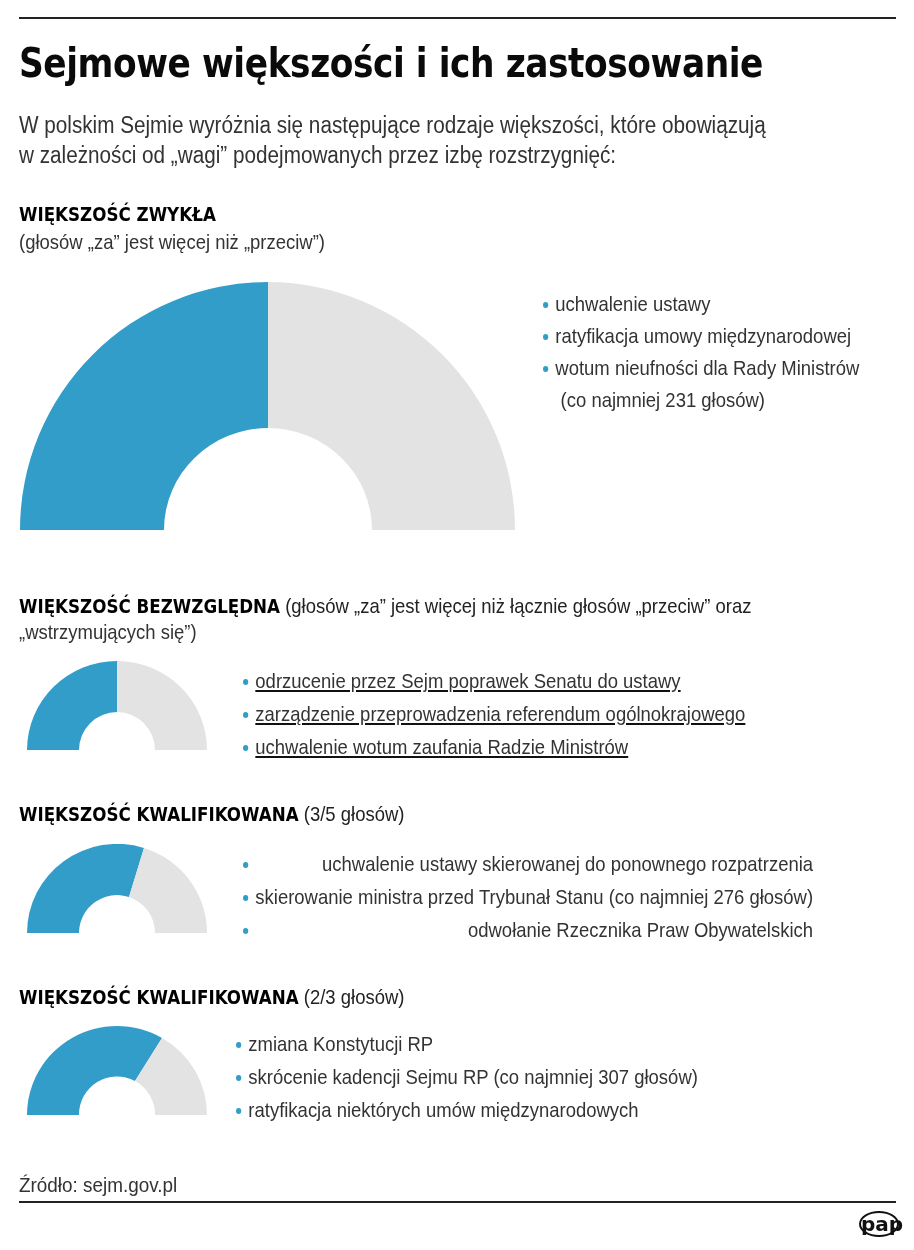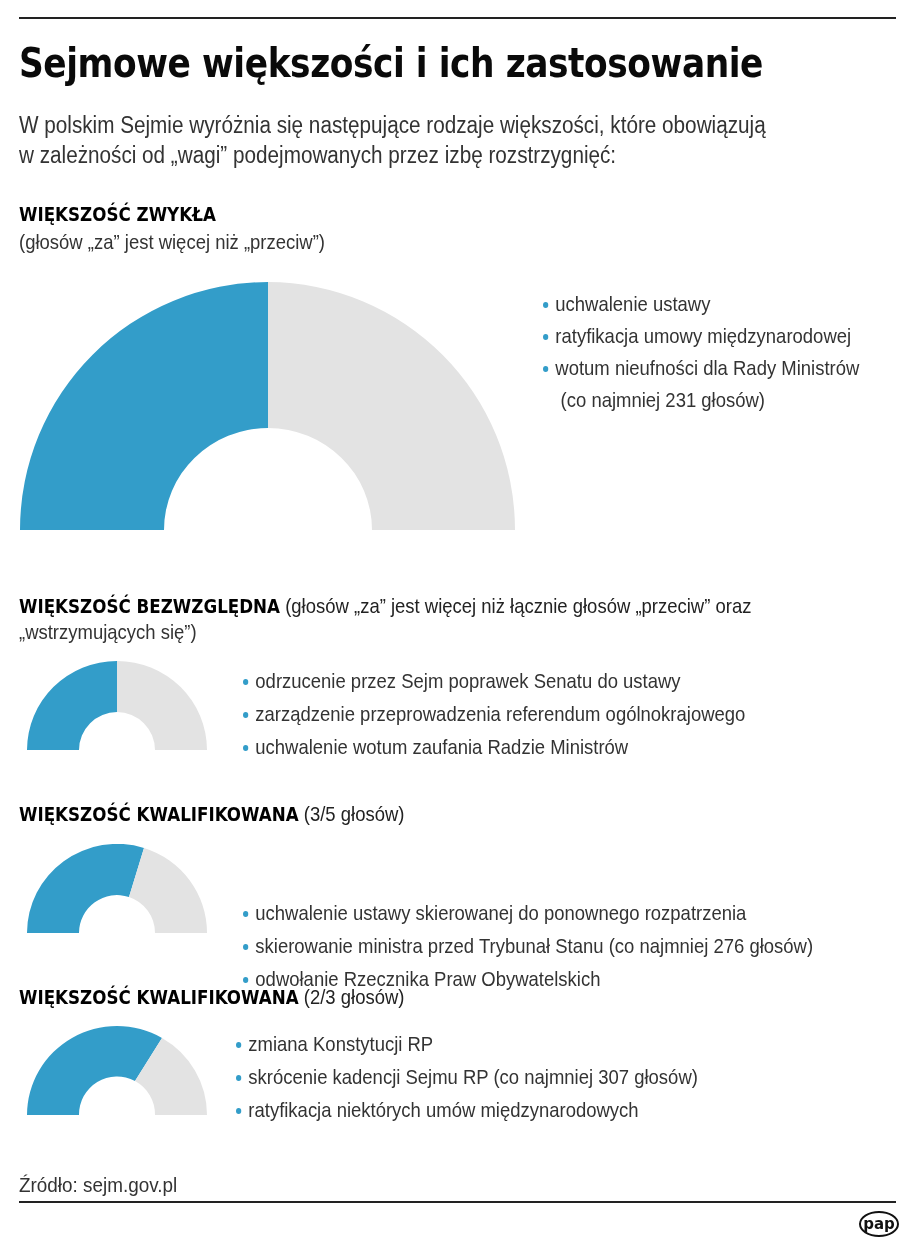--- a/index.html
+++ b/index.html
@@ -9,21 +9,21 @@
   .intro{position:absolute;left:19px;top:110px;font-size:23px;line-height:30px;color:#333;width:890px;transform:scaleX(0.9);transform-origin:left;white-space:nowrap;}
   .sec-head{position:absolute;left:19px;font-size:21px;color:#222;white-space:nowrap;transform:scaleX(0.88);transform-origin:left;line-height:28px;}
   .sec-head b{font-weight:bold;color:#000;font-family:"DejaVu Sans",sans-serif;font-size:19px;}
   .sub{position:absolute;left:19px;font-size:21px;color:#333;white-space:nowrap;transform:scaleX(0.88);transform-origin:left;}
   .list{position:absolute;margin:0;padding:0;list-style:none;}
   .list li{font-size:21px;color:#333;white-space:nowrap;transform:scaleX(0.88);transform-origin:left;position:relative;padding-left:14px;}
   .list li .dot{position:absolute;left:0;top:50%;width:6px;height:6px;margin-top:-2px;border-radius:50%;background:#339dc9;}
   .list li.cont{padding-left:20px;}
   .gauge{position:absolute;}
   .source{position:absolute;left:19px;top:1173px;font-size:21px;color:#333;transform:scaleX(0.9);transform-origin:left;white-space:nowrap;}
-  .logo{position:absolute;left:859px;top:1211px;width:36px;height:22px;border:2px solid #111;border-radius:50%;font-weight:bold;font-size:15px;line-height:22px;text-align:center;color:#111;font-family:"DejaVu Sans",sans-serif;}
+  .logo{position:absolute;left:859px;top:1211px;width:36px;height:22px;border:2px solid #111;border-radius:50%;font-weight:bold;font-size:20px;line-height:22px;text-align:center;color:#111;font-family:"DejaVu Sans",sans-serif;}
 </style>
 </head>
 <body>
 
 <div class="rule" style="top:17px;"></div>
 <h1 class="title">Sejmowe większości i ich zastosowanie</h1>
 <div class="intro">
   <div>W polskim Sejmie wyróżnia się następujące rodzaje większości, które obowiązują</div>
   <div>w zależności od „wagi” podejmowanych przez izbę rozstrzygnięć:</div>
 </div>
@@ -40,32 +40,32 @@
   <li><span class="dot"></span><span>wotum nieufności dla Rady Ministrów</span></li>
   <li class="cont"><span>(co najmniej 231 głosów)</span></li>
 </ul>
 
 <div class="sec-head" style="top:592px;"><b>WIĘKSZOŚĆ  BEZWZGLĘDNA</b> <span>(głosów „za” jest więcej niż łącznie głosów „przeciw” oraz</span></div>
 <div class="sub" style="top:620px;">„wstrzymujących się”)</div>
 <svg class="gauge" style="left:27px;top:661px;" width="180" height="90" viewBox="0 0 180 90">
   <path d="M0,89 A90,89 0 0 1 90,0 L90,51 A38,38 0 0 0 52,89 Z" fill="#339dc9"></path>
   <path d="M90,0 A90,89 0 0 1 180,89 L128,89 A38,38 0 0 0 90,51 Z" fill="#e3e3e3"></path>
 </svg>
-<ul class="list" style="left:243px;top:664px;line-height:33px;">
+<ul class="list" style="left:243px;top:664px;line-height:33px;text-decoration:underline;">
   <li><span class="dot"></span><span>odrzucenie przez Sejm poprawek Senatu do ustawy</span></li>
   <li><span class="dot"></span><span> zarządzenie przeprowadzenia referendum ogólnokrajowego</span></li>
   <li><span class="dot"></span><span>uchwalenie wotum zaufania Radzie Ministrów</span></li>
 </ul>
 
 <div class="sec-head" style="top:800px;"><b>WIĘKSZOŚĆ KWALIFIKOWANA</b> <span>(3/5 głosów)</span></div>
 <svg class="gauge" style="left:27px;top:844px;" width="180" height="90" viewBox="0 0 180 90">
   <path d="M0,89 A90,89 0 0 1 117,4 L102,53 A38,38 0 0 0 52,89 Z" fill="#339dc9"></path>
   <path d="M117,4 A90,89 0 0 1 180,89 L128,89 A38,38 0 0 0 102,53 Z" fill="#e3e3e3"></path>
 </svg>
-<ul class="list" style="left:243px;top:896px;line-height:33px;">
+<ul class="list" style="left:243px;top:847px;line-height:33px;text-align:right;">
   <li><span class="dot"></span><span>uchwalenie ustawy skierowanej do ponownego rozpatrzenia</span></li>
   <li><span class="dot"></span><span>skierowanie ministra przed Trybunał Stanu (co najmniej 276 głosów)</span></li>
   <li><span class="dot"></span><span>odwołanie Rzecznika Praw Obywatelskich</span></li>
 </ul>
 
 <div class="sec-head" style="top:983px;"><b>WIĘKSZOŚĆ KWALIFIKOWANA</b> <span>(2/3 głosów)</span></div>
 <svg class="gauge" style="left:27px;top:1026px;" width="180" height="90" viewBox="0 0 180 90">
   <path d="M0,89 A90,89 0 0 1 135,12 L108,55 A38,38 0 0 0 52,89 Z" fill="#339dc9"></path>
   <path d="M135,12 A90,89 0 0 1 180,89 L128,89 A38,38 0 0 0 108,55 Z" fill="#e3e3e3"></path>
 </svg>

